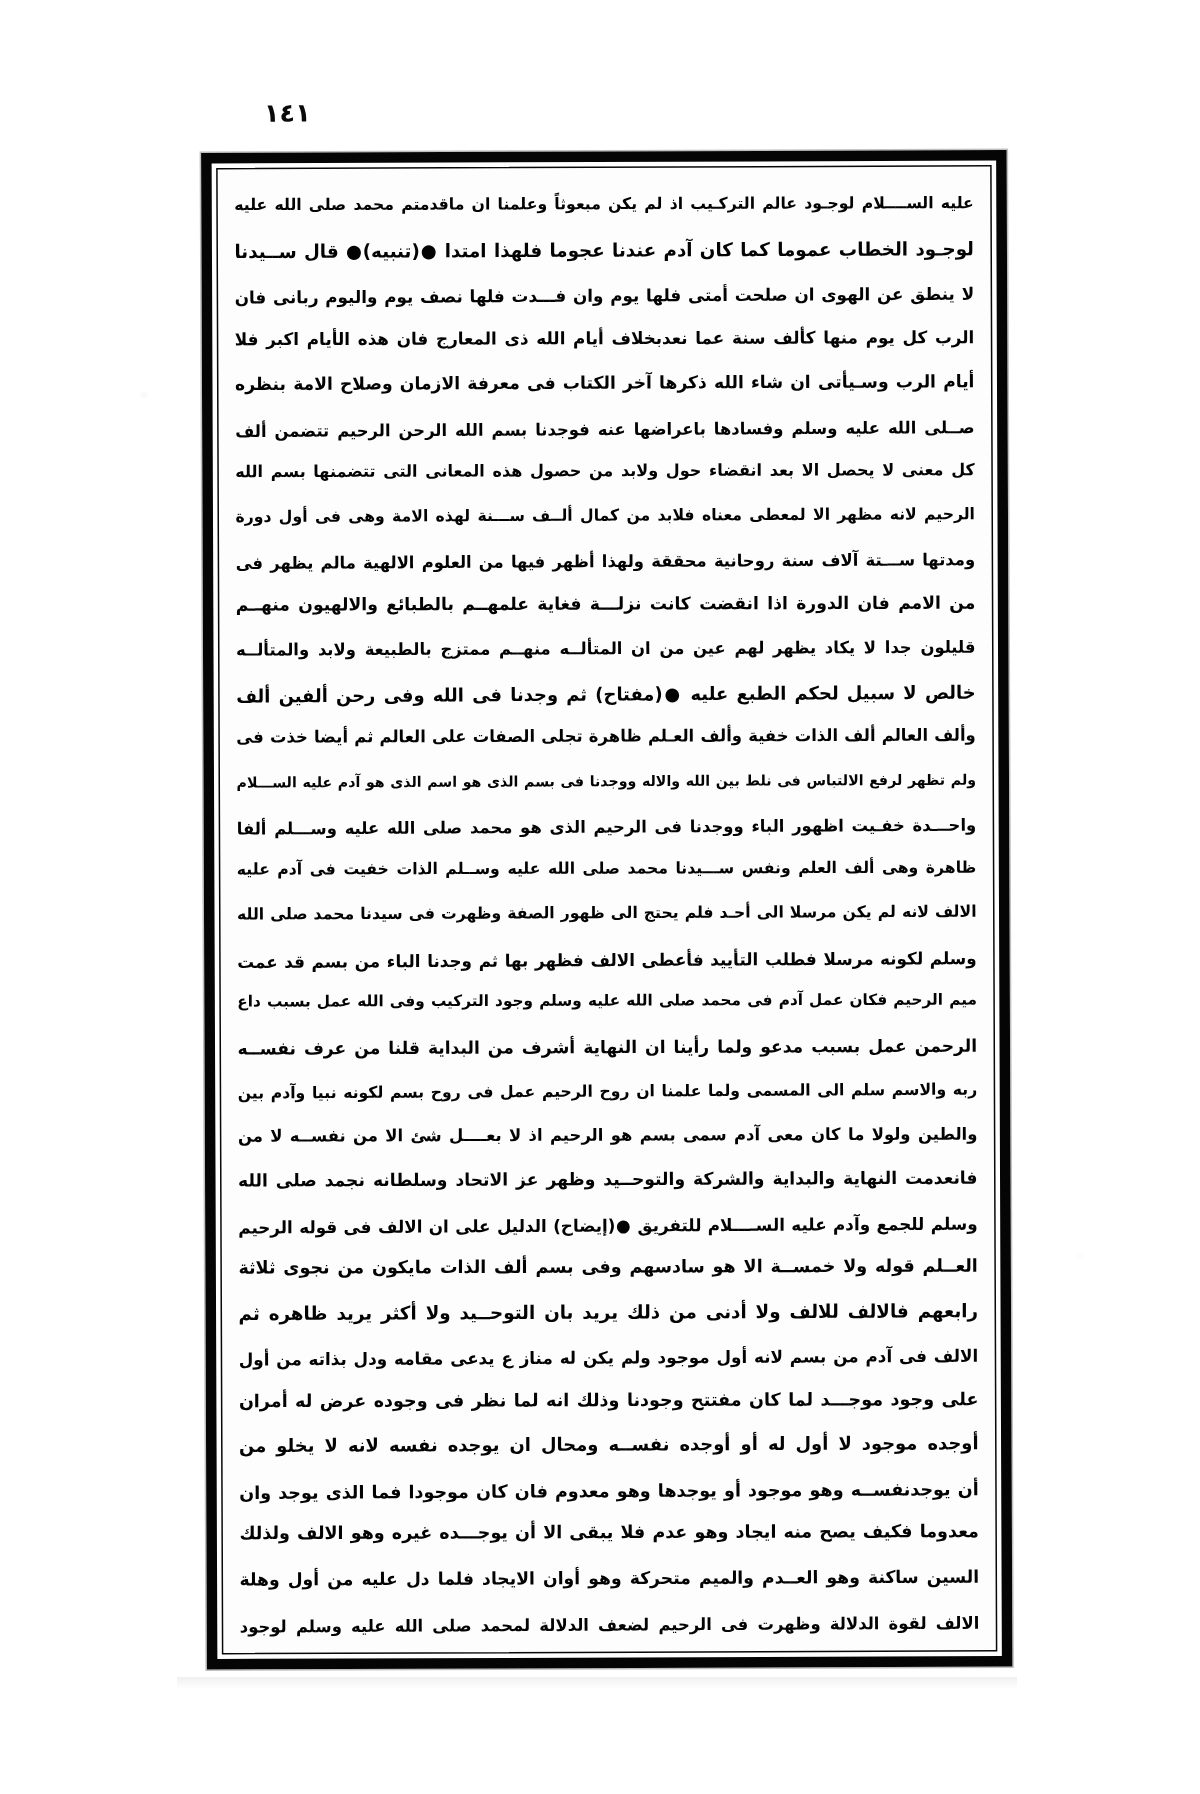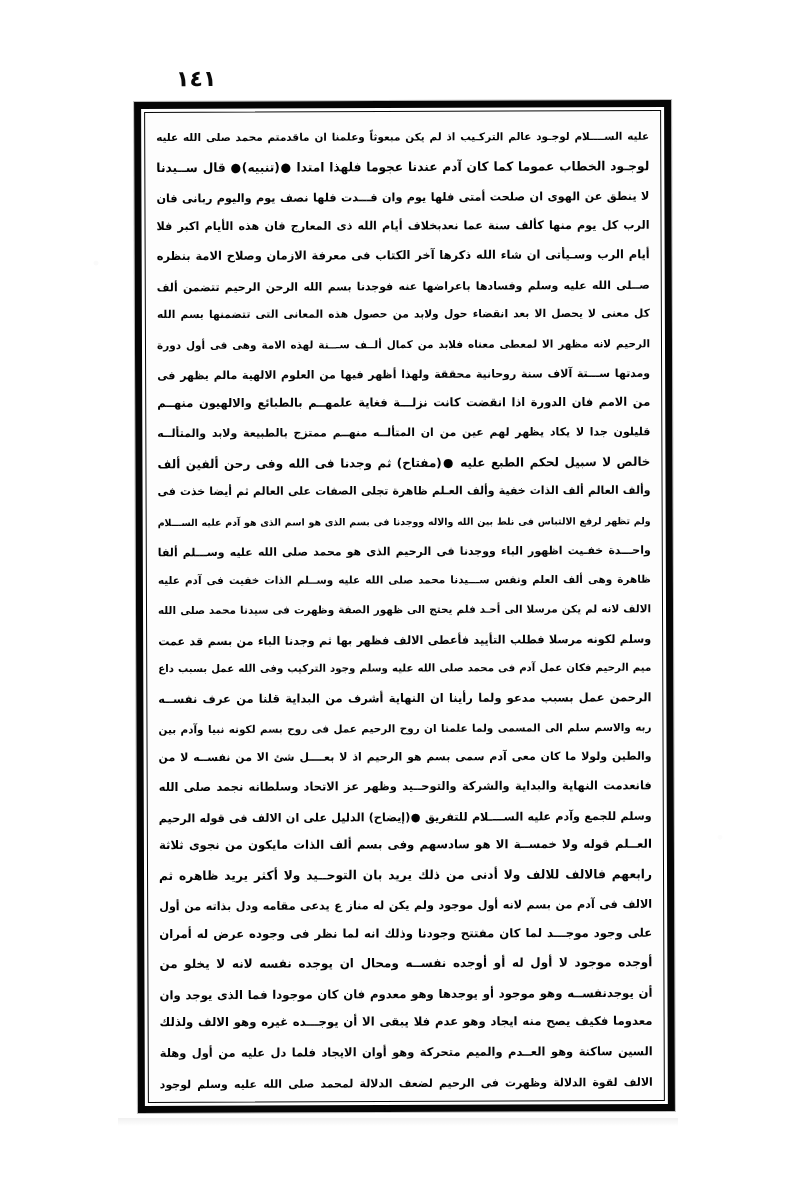--- a/index.html
+++ b/index.html
@@ -32,21 +32,21 @@
       radial-gradient(circle at 90% 70%, rgba(0,0,0,0.015) 0 2px, transparent 3px),
       radial-gradient(circle at 55% 50%, rgba(0,0,0,0.012) 0 1px, transparent 2px);
     opacity: .9;
   }
 
   
   .folio {
     position: absolute;
     top: 68px;
     left: 176px;
-    font-size: 22px;
+    font-size: 17px;
     line-height: 1;
     color: #0a0a0a;
     letter-spacing: 1px;
     font-family: "DejaVu Sans", sans-serif;
     font-weight: 600;
     transform: rotate(-0.4deg);
     white-space: nowrap;
   }
 
   

